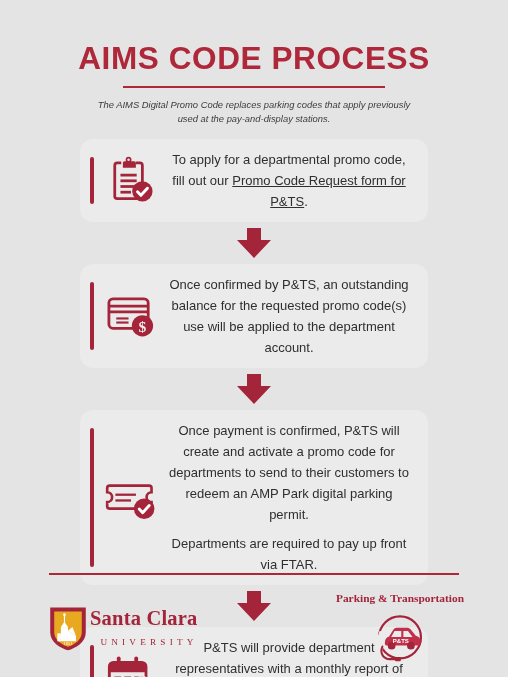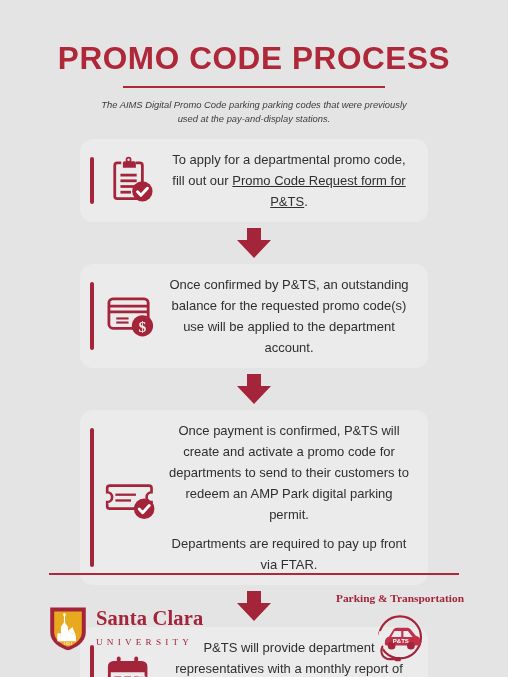--- a/index.html
+++ b/index.html
@@ -102,21 +102,21 @@
     width:410px;height:1.5px;
     background:#ae2839;
     margin:0 auto;
   }
   .footer-inner{
     display:flex;
     align-items:center;
     justify-content:space-between;
     padding:16px 44px 0 48px;
   }
-  .scu{ display:flex; align-items:center; gap:8px; }
+  .scu{ display:flex; align-items:center; gap:2px;text-align:right; }
   .scu-words{ line-height:1; }
   .scu-name{
     font-family:"Liberation Serif", serif;
     font-size:20.5px;
     font-weight:bold;
     color:#a4243a;
     letter-spacing:0.2px;
   }
   .scu-univ{
     font-family:"Liberation Serif", serif;
@@ -134,23 +134,23 @@
     line-height:1.28;
     font-weight:bold;
   }
 </style>
 </head>
 <body>
 
 <div class="page">
 
   <div class="header">
-    <h1 class="title">PROMO CODE PROCESS</h1>
+    <h1 class="title">AIMS CODE PROCESS</h1>
     <div class="title-rule"></div>
-    <div class="subtitle">The AIMS Digital Promo Code parking parking codes that were previously used at the pay-and-display stations.</div>
+    <div class="subtitle">The AIMS Digital Promo Code replaces parking codes that apply previously used at the pay-and-display stations.</div>
   </div>
 
   <div class="steps">
 
     <div class="card">
       <div class="accent-bar"></div>
       <div class="card-icon">
         <svg width="52" height="52" viewBox="0 0 64 64">
           <g fill="none" stroke="#a4243a" stroke-width="3.4">
             <path d="M20 11h-5a3 3 0 0 0-3 3v38a3 3 0 0 0 3 3h28a3 3 0 0 0 3-3V14a3 3 0 0 0-3-3h-5"></path>

